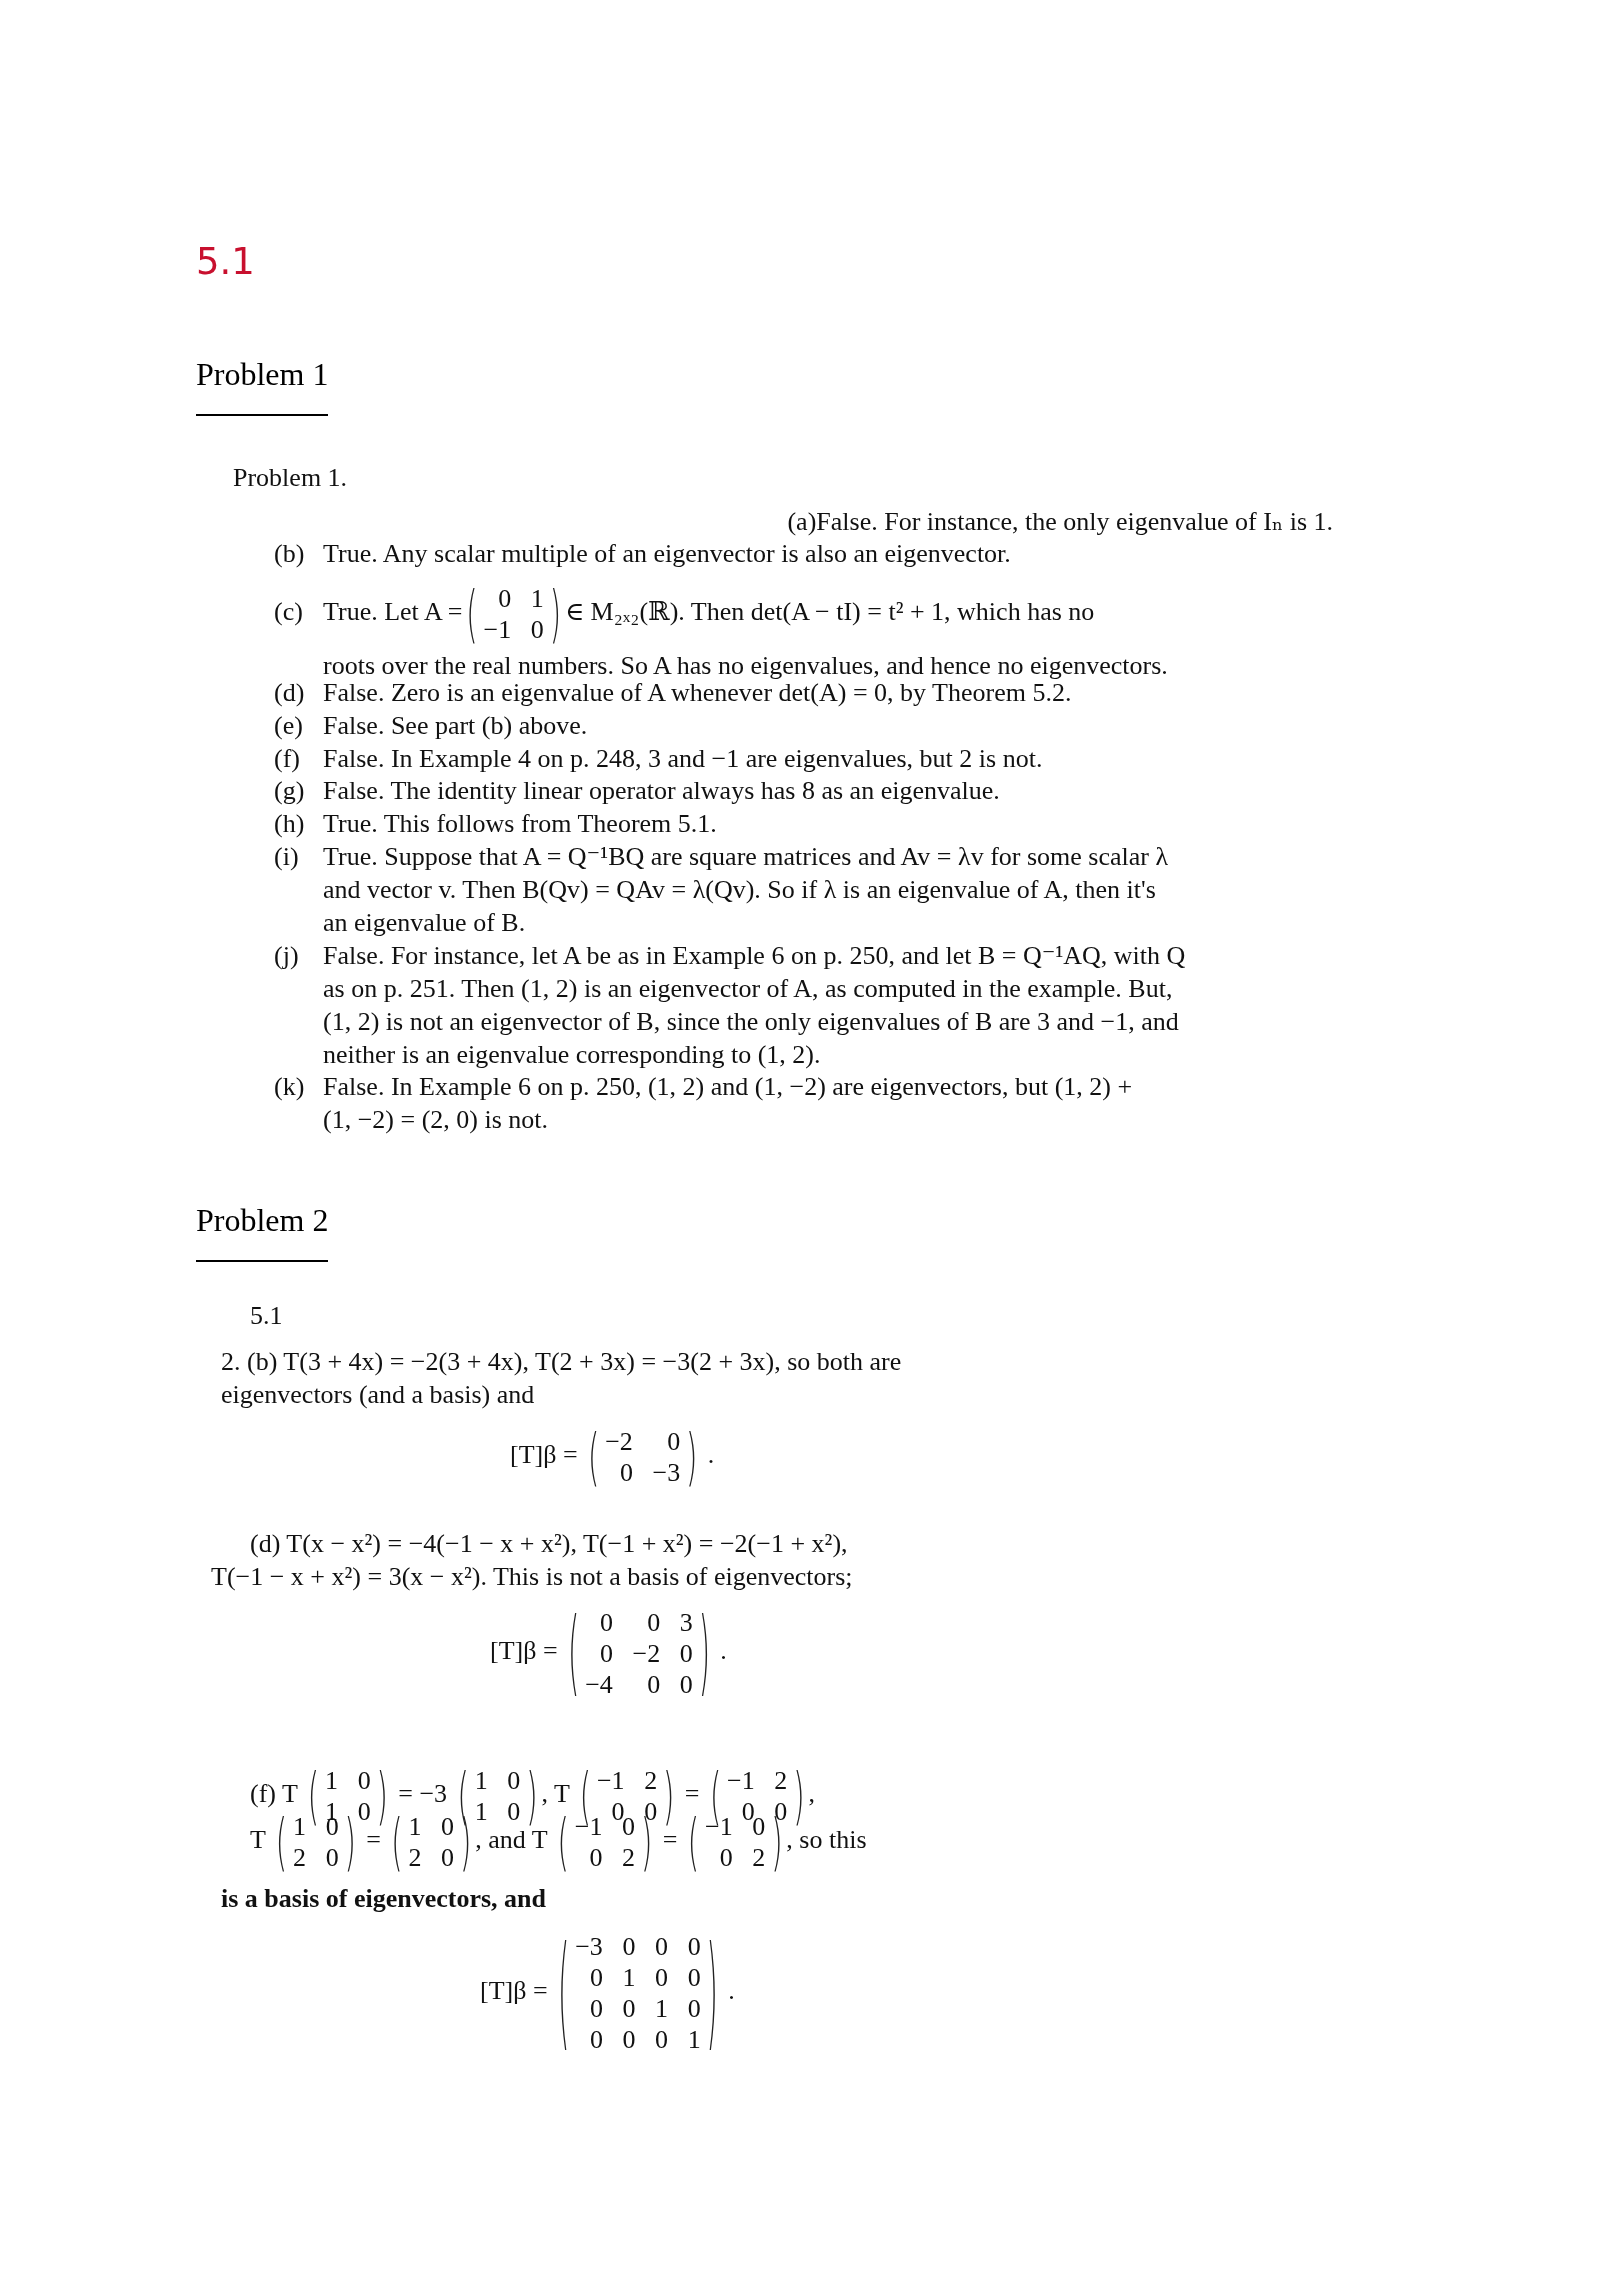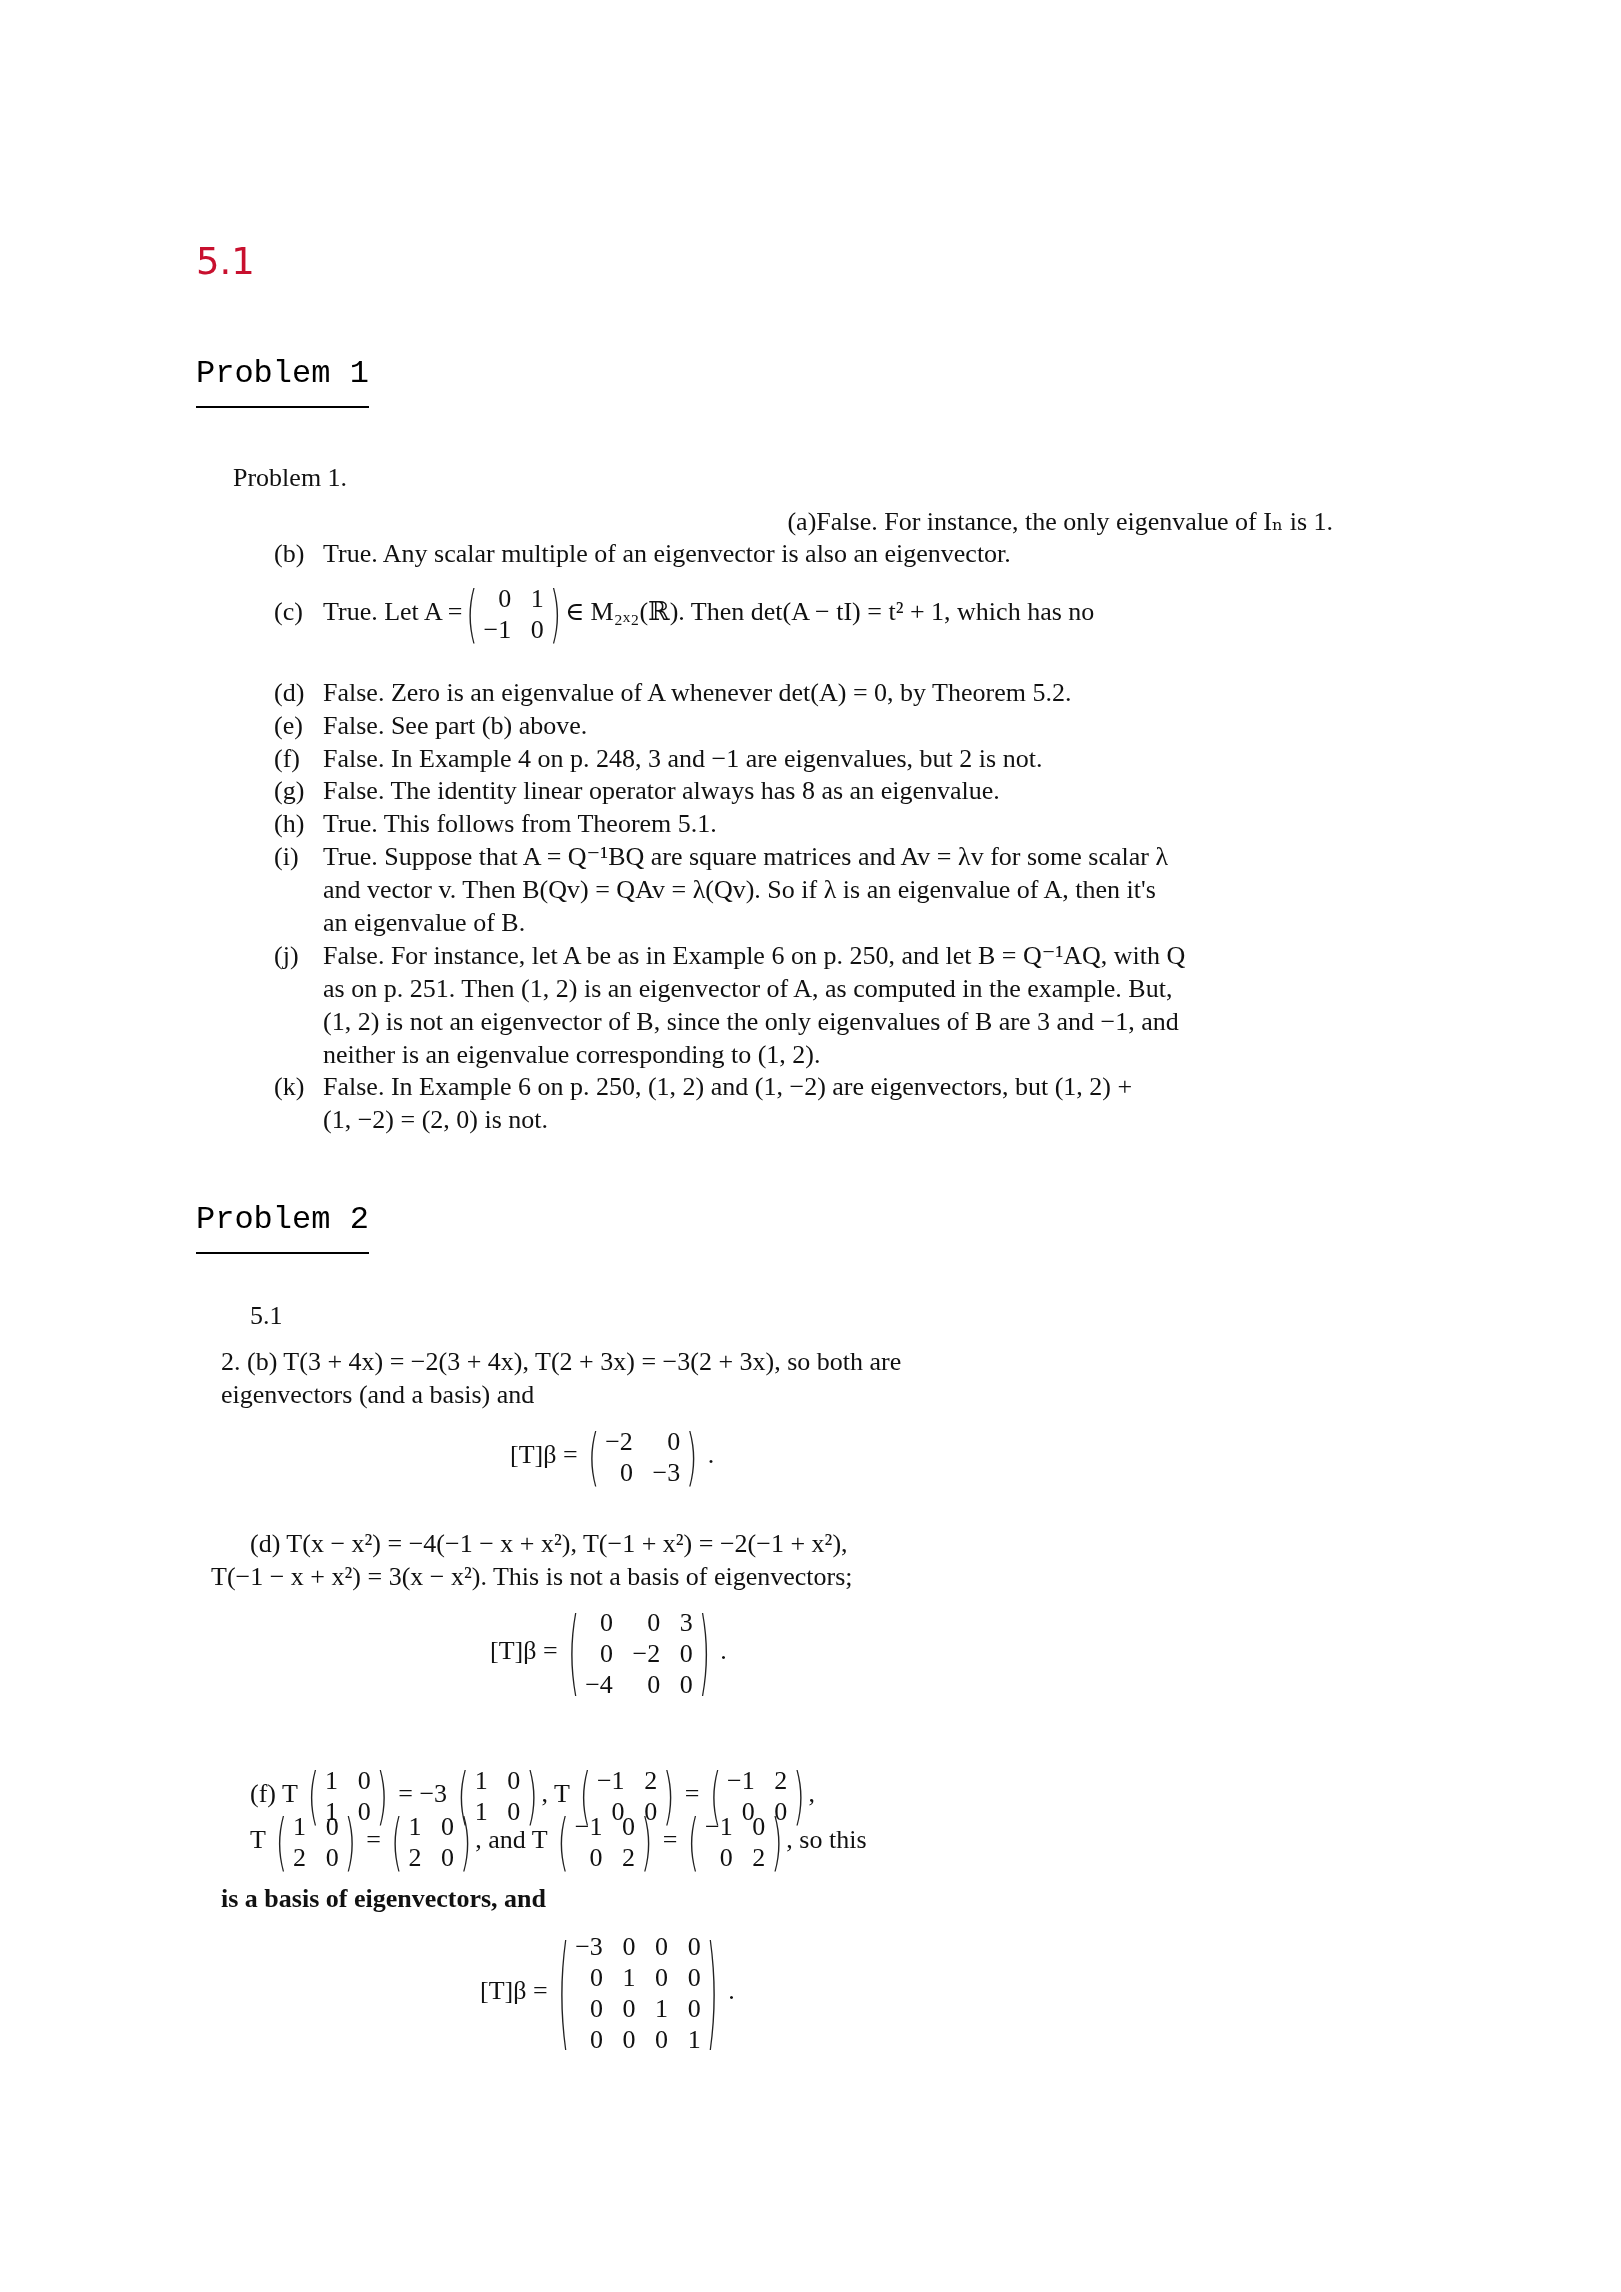--- a/index.html
+++ b/index.html
@@ -1,19 +1,19 @@
 <!DOCTYPE html>
 <html><head>
 <meta charset="utf-8">
 <style>
   html, body { margin:0; padding:0; background:#ffffff; }
   body { width:1621px; height:2293px; position:relative; overflow:hidden; }
   .abs { position:absolute; }
   .heading-red { left:196px; top:243px; font-family:"DejaVu Sans", sans-serif; font-size:37px; color:#c8102e; line-height:1; }
-  .heading-sec { font-family:Liberation Mono, monospace; font-size:32px; color:#000; line-height:1; padding-bottom:16px; border-bottom:2.9px solid #000; }
+  .heading-sec { font-family:Liberation Serif, serif; font-size:32px; color:#000; line-height:1; padding-bottom:24px; border-bottom:2.9px solid #000; }
   .tex { font-family:"Liberation Serif","DejaVu Serif", serif; font-size:26px; color:#111; line-height:33px; }
   .bold { font-weight:normal; }
   .item { position:absolute; left:274px; width:1059px; }
   .lbl { display:inline-block; width:49px; }
   .cont { padding-left:49px; }
   .mat { display:inline-flex; align-items:center; vertical-align:middle; margin:0 3.9px; }
   .paren { font-weight:100; color:#222; transform-origin:center; display:inline-block; font-family:"DejaVu Sans", sans-serif; }
   .grid { display:inline-grid; column-gap:19.6px; row-gap:0; text-align:right; margin:0 5.9px; line-height:31px; }
   .p2 { position:absolute; left:221px; width:863px; }
 </style>
@@ -31,21 +31,21 @@
     <div class="item tex" style="top: 537px;"><span class="lbl">(b)</span><span>True. Any scalar multiple of an eigenvector is also an eigenvector.</span></div>
     <div class="item tex" style="top: 583px;"><span class="lbl">(c)</span><span>True. Let A =</span><span class="mat">
         <span class="paren" style="font-size: 29px; transform: scaleY(2.13);">(</span>
         <span class="grid" style="grid-template-columns: repeat(2, auto);">
           <span>0</span>
           <span>1</span>
           <span>−1</span>
           <span>0</span>
         </span>
         <span class="paren" style="font-size: 29px; transform: scaleY(2.13);">)</span>
-      </span><span>∈ M₂ₓ₂(ℝ). Then det(A − tI) = t² + 1, which has no</span></div>
+      </span><span>∈ M₂ₓ₂(ℝ). Then det(A − tI) = t² + 1, which has no</span><div class="cont" style="margin-top:3.9px">roots over the real numbers. So A has no eigenvalues, and hence no eigenvectors.</div></div>
     <div class="item tex" style="top: 676px;"><span class="lbl">(d)</span><span>False. Zero is an eigenvalue of A whenever det(A) = 0, by Theorem 5.2.</span></div>
     <div class="item tex" style="top: 709px;"><span class="lbl">(e)</span><span>False. See part (b) above.</span></div>
     <div class="item tex" style="top: 742px;"><span class="lbl">(f)</span><span>False. In Example 4 on p. 248, 3 and −1 are eigenvalues, but 2 is not.</span></div>
     <div class="item tex" style="top: 774px;"><span class="lbl">(g)</span><span>False. The identity linear operator always has 8 as an eigenvalue.</span></div>
     <div class="item tex" style="top: 807px;"><span class="lbl">(h)</span><span>True. This follows from Theorem 5.1.</span></div>
     <div class="item tex" style="top: 840px;"><span class="lbl">(i)</span><span>True. Suppose that A = Q⁻¹BQ are square matrices and Av = λv for some scalar λ</span><div class="cont">and vector v. Then B(Qv) = QAv = λ(Qv). So if λ is an eigenvalue of A, then it's</div><div class="cont">an eigenvalue of B.</div></div>
     <div class="item tex" style="top: 939px;"><span class="lbl">(j)</span><span>False. For instance, let A be as in Example 6 on p. 250, and let B = Q⁻¹AQ, with Q</span><div class="cont">as on p. 251. Then (1, 2) is an eigenvector of A, as computed in the example. But,</div><div class="cont">(1, 2) is not an eigenvector of B, since the only eigenvalues of B are 3 and −1, and</div><div class="cont">neither is an eigenvalue corresponding to (1, 2).</div></div>
     <div class="item tex" style="top: 1070px;"><span class="lbl">(k)</span><span>False. In Example 6 on p. 250, (1, 2) and (1, −2) are eigenvectors, but (1, 2) +</span><div class="cont">(1, −2) = (2, 0) is not.</div></div>
   </div>
 

